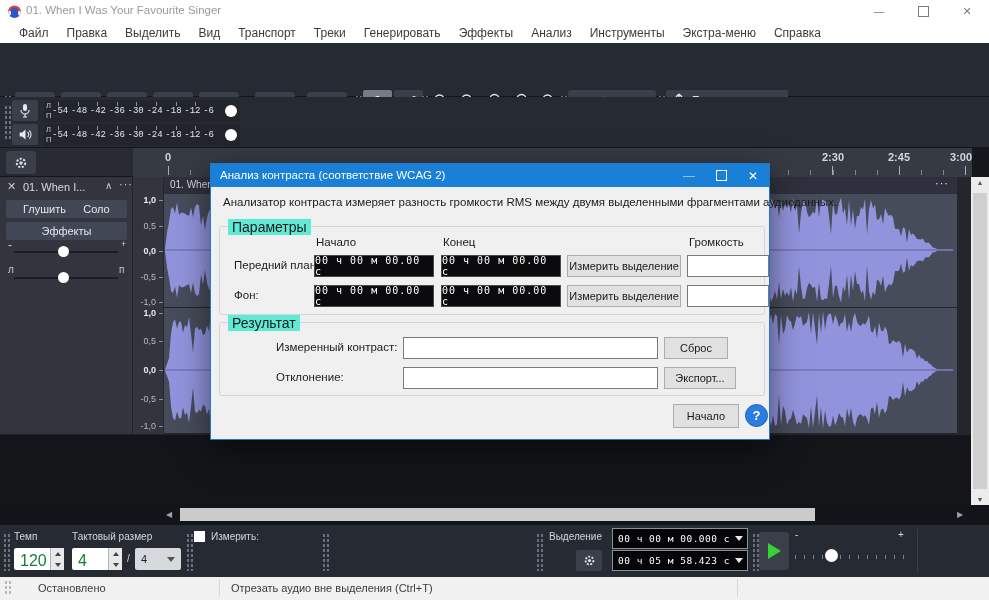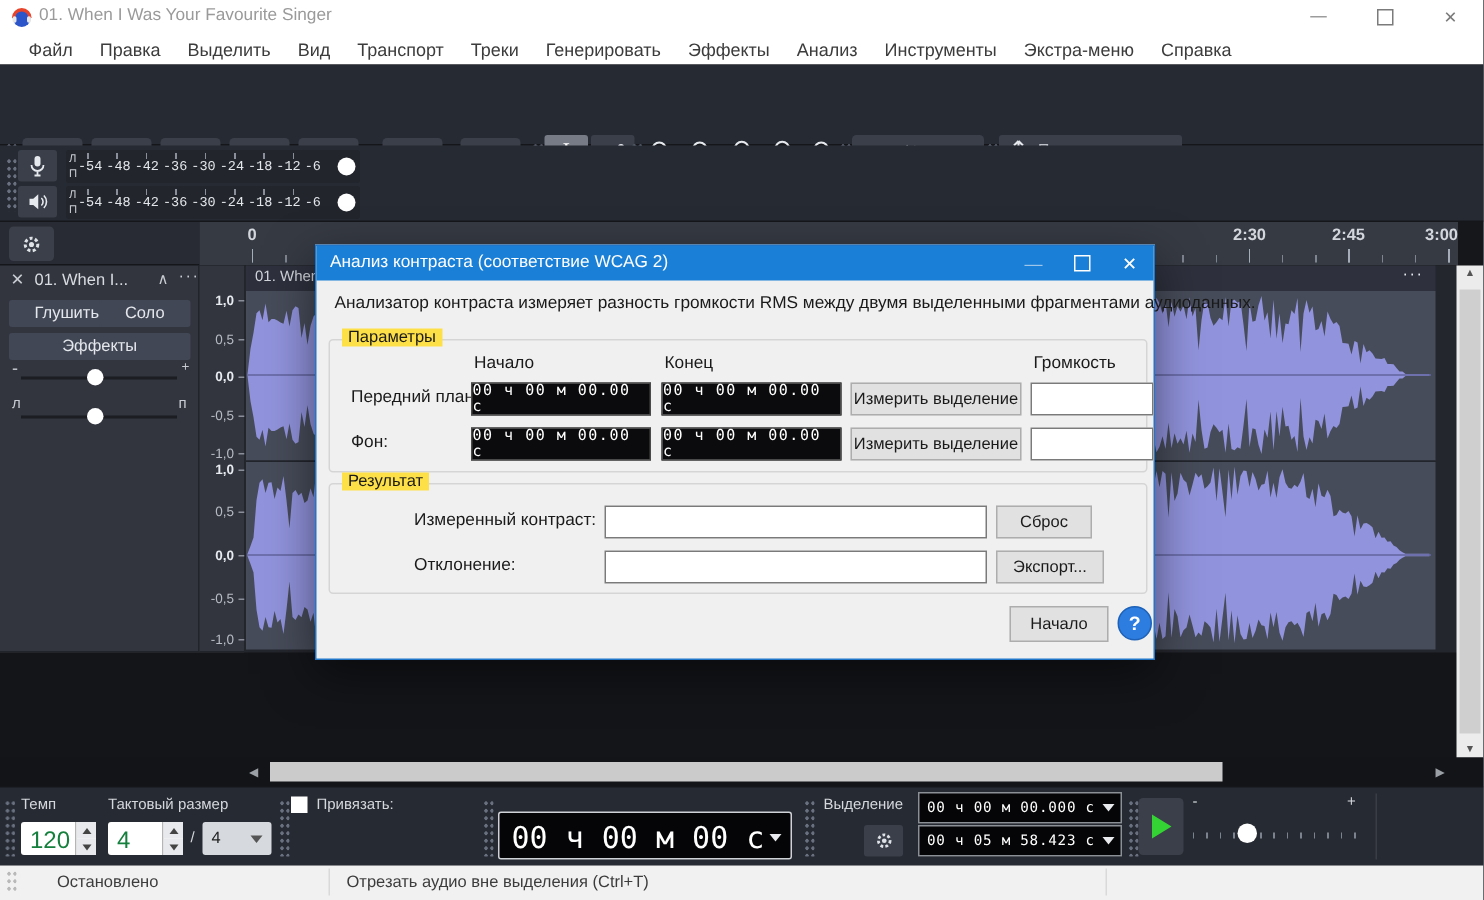--- a/index.html
+++ b/index.html
@@ -46,21 +46,21 @@
   .vr-label{position:absolute;right:7px;font-size:9px;color:#b7bbc3;transform:translateY(-50%);}
   .vr-label.strong{color:#e8ebf0;font-weight:bold;}
   .vr-tick{position:absolute;right:0;width:4px;height:1px;background:#8a8f99;}
   
   .dialog{left:210px;top:163px;width:560px;height:277px;background:#f0f0f0;border:1px solid #2076c8;
      box-shadow:0 10px 30px rgba(0,0,0,.5);z-index:50;color:#1a1a1a;}
   .dlg-title{position:absolute;left:0;top:0;width:100%;height:23px;background:#1a7fd6;}
   .dlg-title-text{position:absolute;left:9px;top:5px;font-size:11.5px;color:#ffffff;}
   .dlg-winbtn{position:absolute;top:0;width:32px;height:23px;display:flex;align-items:center;justify-content:center;color:#ffffff;font-size:12px;}
   .groupbox{position:absolute;border:1px solid #d5d5d5;border-radius:3px;}
-  .legend{position:absolute;top:-8px;left:8px;background:#fde047;padding:0 4px;font-size:11px;color:#1a1a1a;}
+  .legend{position:absolute;top:-8px;left:8px;background:#5eead4;padding:0 4px;font-size:14px;color:#1a1a1a;}
   .dlg-label{position:absolute;font-size:11.5px;color:#1a1a1a;white-space:nowrap;}
   .time-field{position:absolute;height:20px;background:#0b0b0d;border:1px solid #4a4a4a;color:#ffffff;
      font-family:"DejaVu Sans Mono",monospace;font-size:10px;letter-spacing:1px;display:flex;align-items:center;justify-content:center;}
   .dlg-btn{position:absolute;background:#e1e1e1;border:1px solid #adadad;font-size:11px;color:#1a1a1a;
      display:flex;align-items:center;justify-content:center;}
   .white-field{position:absolute;background:#ffffff;border:1px solid #7a7a7a;}
   .help-circle{position:absolute;width:21px;height:21px;border-radius:50%;background:#2d7de0;color:#fff;
      font-weight:bold;font-size:13px;display:flex;align-items:center;justify-content:center;border:1px solid #1d62b8;}
   
   .bt-label{position:absolute;font-size:10px;color:#d4d7dc;white-space:nowrap;}
@@ -441,27 +441,23 @@
       </div>
     </div>
     <span class="bt-label" style="left:127px;top:28px">/</span>
     <div class="combo" style="left:135px;top:23px;width:46px;background:#d6dadf;color:#222">
       <span>4</span>
       <span class="abs caret" style="right:6px;top:9px;border-top-color:#555"></span>
     </div>
     <div class="griph" style="left:186px;top:8px;height:38px"></div>
 
     <div class="abs" style="left:194px;top:6px;width:11px;height:11px;background:#ffffff"></div>
-    <span class="bt-label" style="left:211px;top:6px">Привязать:</span>
+    <span class="bt-label" style="left:211px;top:6px">Измерить:</span>
     <div class="griph" style="left:322px;top:8px;height:38px"></div>
 
-    <div class="abs" style="left:332px;top:16px;width:196px;height:32px;background:#050507;border:1px solid #cfd3d8;border-radius:2px">
-      <span class="abs" style="left:8px;top:4px;font-size:20px;color:#ffffff;font-family:'DejaVu Sans Mono',monospace;letter-spacing:0px">00 ч 00 м 00 с</span>
-      <span class="abs caret" style="right:6px;top:14px"></span>
-    </div>
     <div class="griph" style="left:536px;top:8px;height:38px"></div>
 
     <span class="bt-label" style="left:549px;top:6px">Выделение</span>
     <div class="abs" style="left:576px;top:25px;width:26px;height:21px;background:#3a3f49;border-radius:2px;display:flex;align-items:center;justify-content:center">
       <svg width="13" height="13" viewBox="0 0 14 14">
           <circle cx="7" cy="7" r="4.2" fill="none" stroke="#dfe3e8" stroke-width="2" stroke-dasharray="2 1.6"></circle>
           <circle cx="7" cy="7" r="1.7" fill="#dfe3e8"></circle>
         </svg>
     </div>
     <div class="black-field" style="left:612px;top:3px;width:134px;height:19px">

